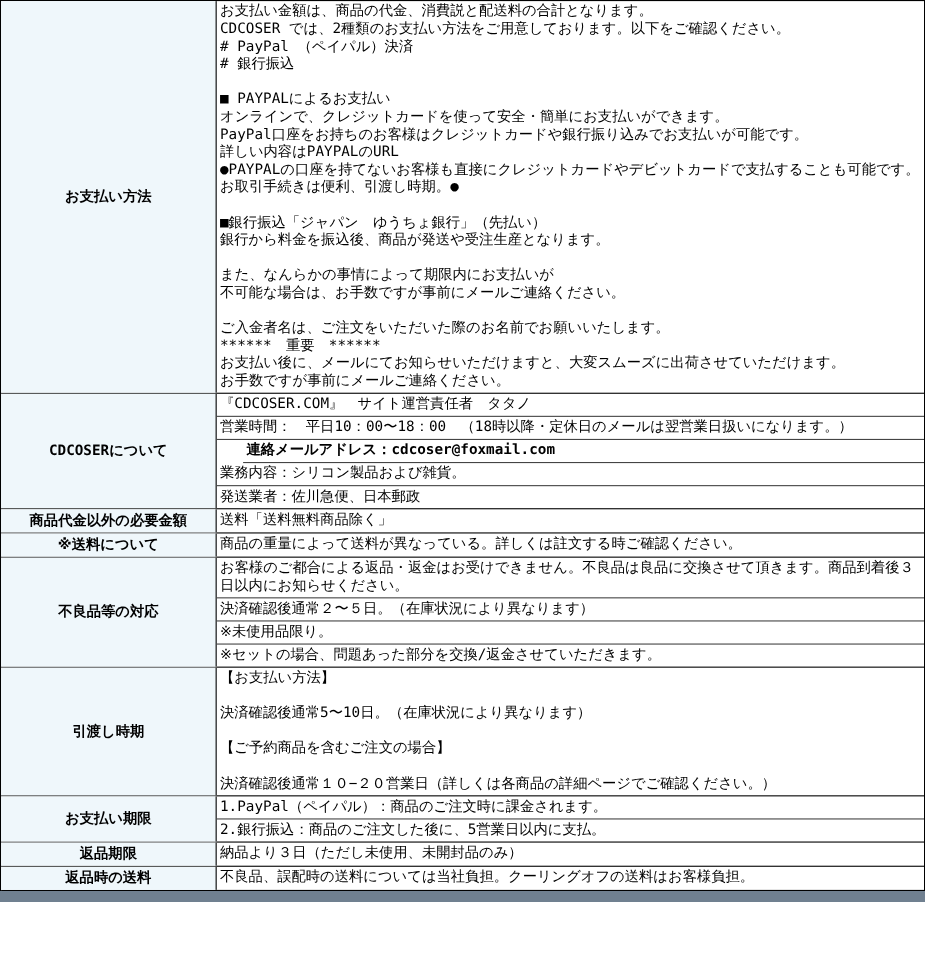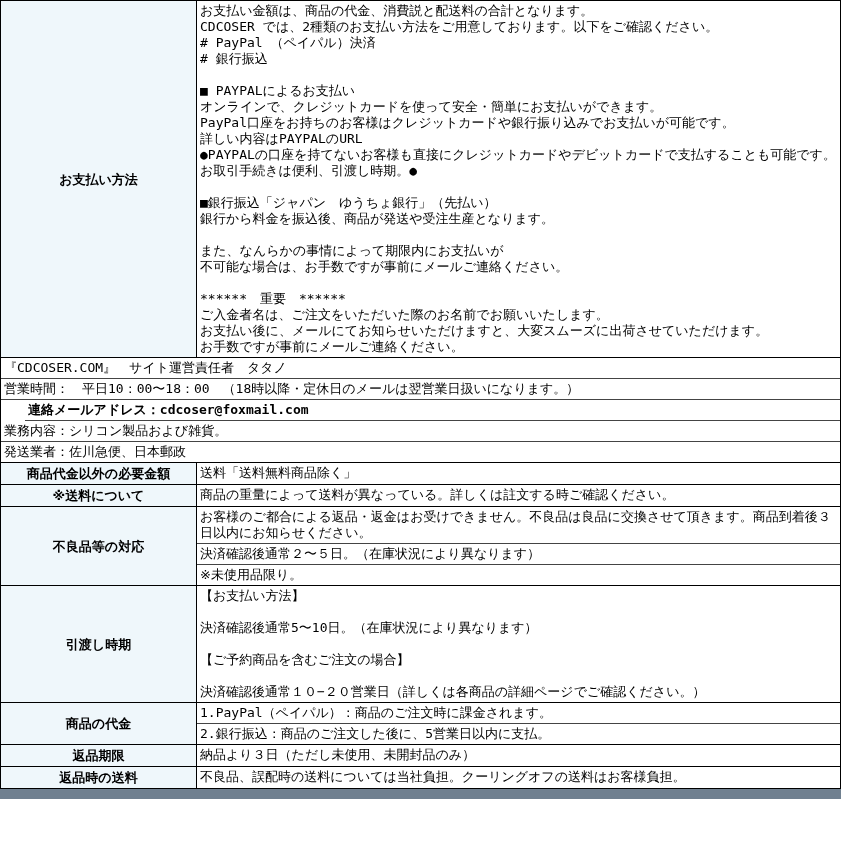--- a/index.html
+++ b/index.html
@@ -88,32 +88,33 @@
   <div class="line">銀行から料金を振込後、商品が発送や受注生産となります。</div>
 
   <div class="line"></div>
 
   <div class="line">また、なんらかの事情によって期限内にお支払いが</div>
 
   <div class="line">不可能な場合は、お手数ですが事前にメールご連絡ください。</div>
 
   <div class="line"></div>
 
+  <div class="line">ご入金者名は、ご注文をいただいた際のお名前でお願いいたします。</div>
+
   <div class="line">******　重要　******</div>
 
-  <div class="line">ご入金者名は、ご注文をいただいた際のお名前でお願いいたします。</div>
-
   <div class="line">お支払い後に、メールにてお知らせいただけますと、大変スムーズに出荷させていただけます。</div>
 
   <div class="line">お手数ですが事前にメールご連絡ください。</div>
 </div>
 </div>
   </div>
 
   <div class="trow">
+    <div class="hcell">CDCOSERについて</div>
     <div class="ccell">
   <div class="section">
   <div class="line">『CDCOSER.COM』　サイト運営責任者　タタノ</div>
 </div>
 
   <div class="section">
   <div class="line">営業時間：　平日10：00〜18：00　（18時以降・定休日のメールは翌営業日扱いになります。）</div>
 </div>
 
   <div class="section bold">
@@ -156,20 +157,23 @@
 </div>
 
   <div class="section">
   <div class="line">決済確認後通常２〜５日。（在庫状況により異なります）</div>
 </div>
 
   <div class="section">
   <div class="line">※未使用品限り。</div>
 </div>
 
+  <div class="section">
+  <div class="line">※セットの場合、問題あった部分を交換/返金させていただきます。</div>
+</div>
 </div>
   </div>
 
   <div class="trow">
     <div class="hcell">引渡し時期</div>
     <div class="ccell">
   <div class="section">
   <div class="line">【お支払い方法】</div>
 
   <div class="line"></div>
@@ -181,21 +185,21 @@
   <div class="line">【ご予約商品を含むご注文の場合】</div>
 
   <div class="line"></div>
 
   <div class="line">決済確認後通常１０−２０営業日（詳しくは各商品の詳細ページでご確認ください。）</div>
 </div>
 </div>
   </div>
 
   <div class="trow">
-    <div class="hcell">商品の代金</div>
+    <div class="hcell">お支払い期限</div>
     <div class="ccell">
   <div class="section">
   <div class="line">1.PayPal（ペイパル）：商品のご注文時に課金されます。</div>
 </div>
 
   <div class="section">
   <div class="line">2.銀行振込：商品のご注文した後に、5営業日以内に支払。</div>
 </div>
 </div>
   </div>

